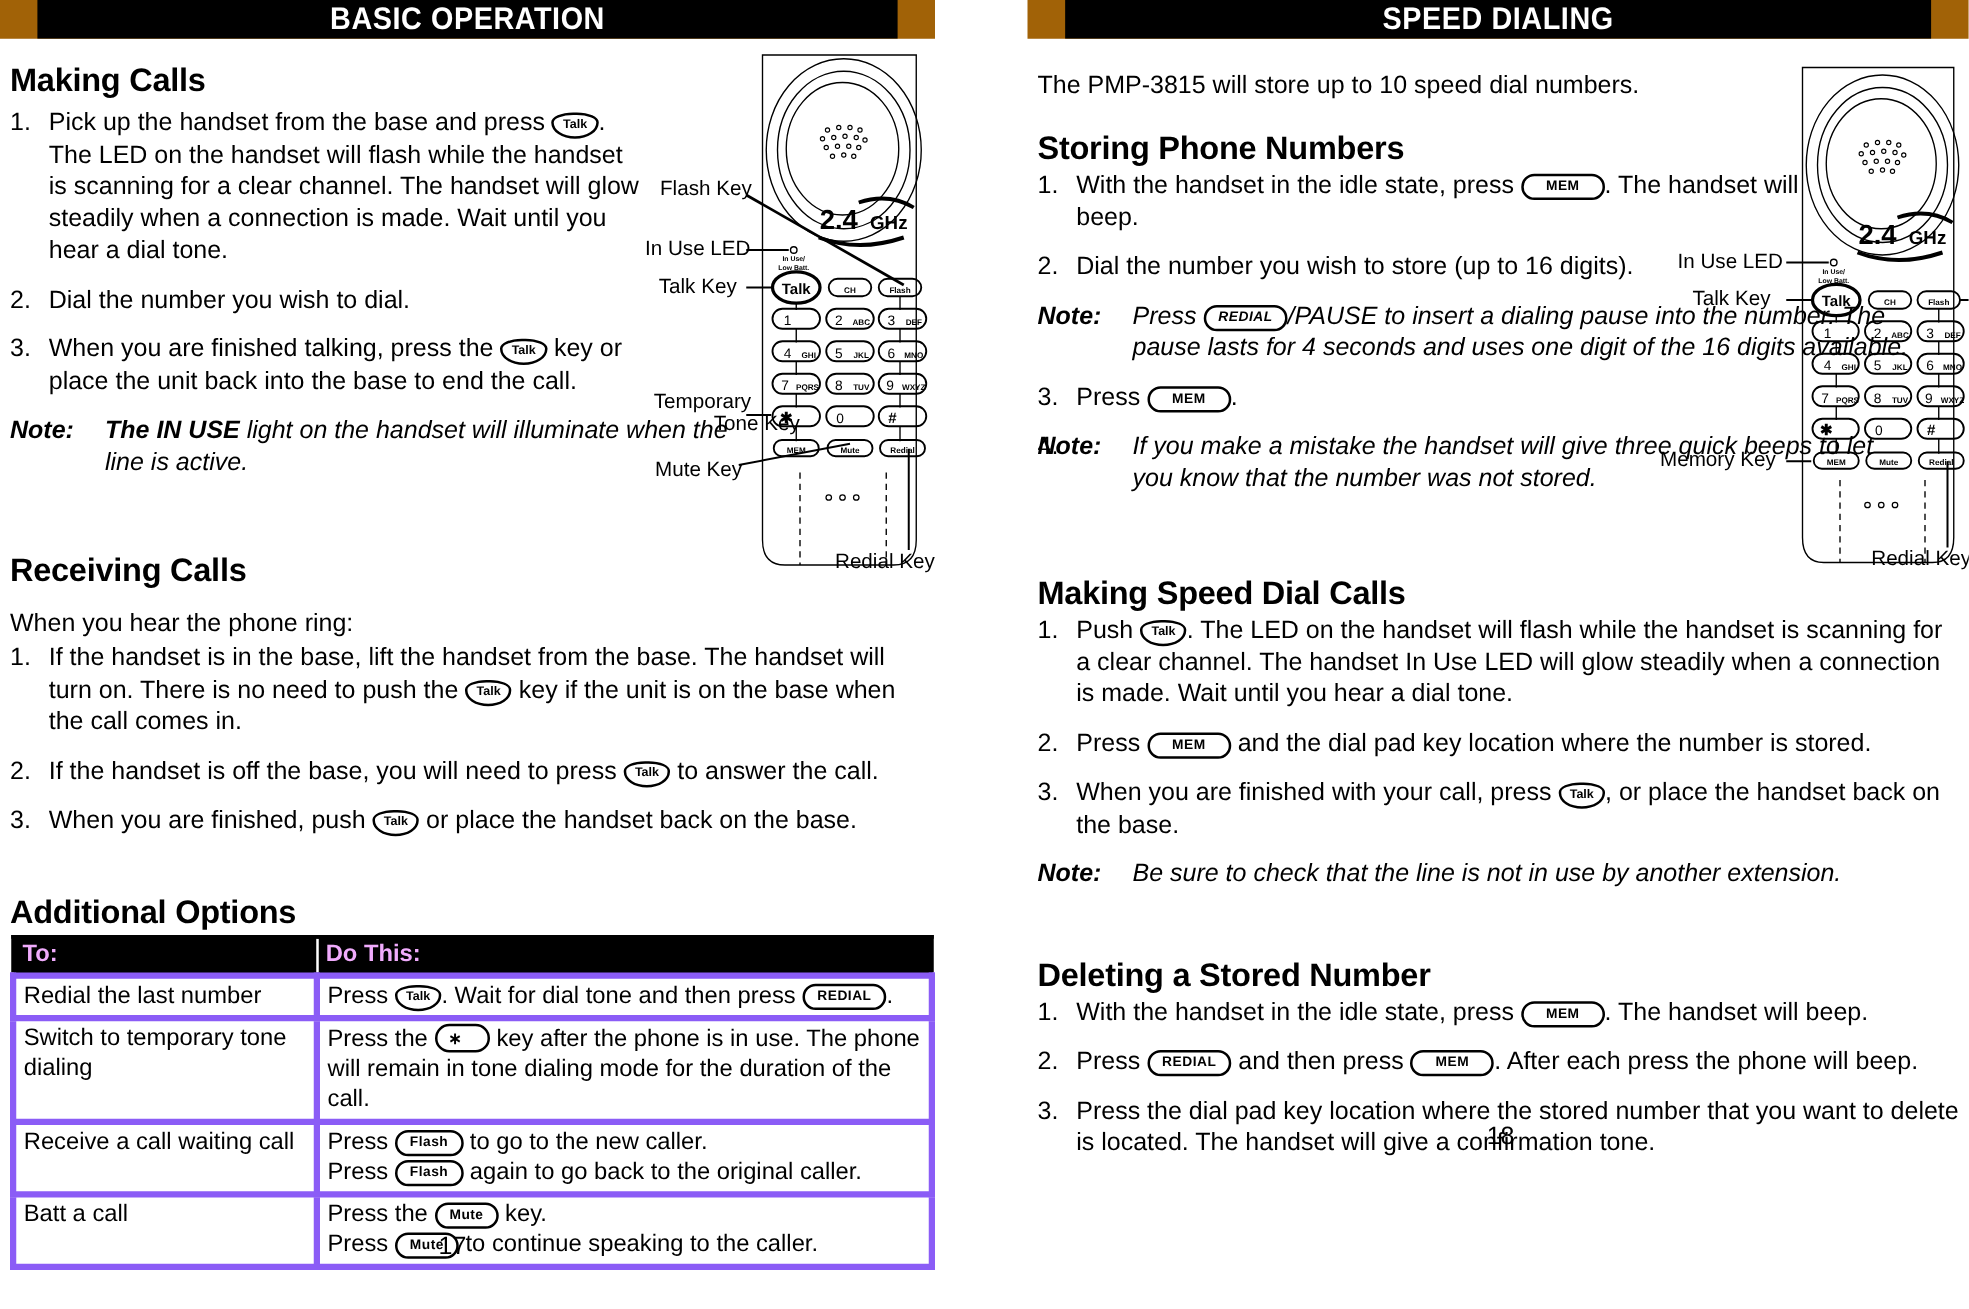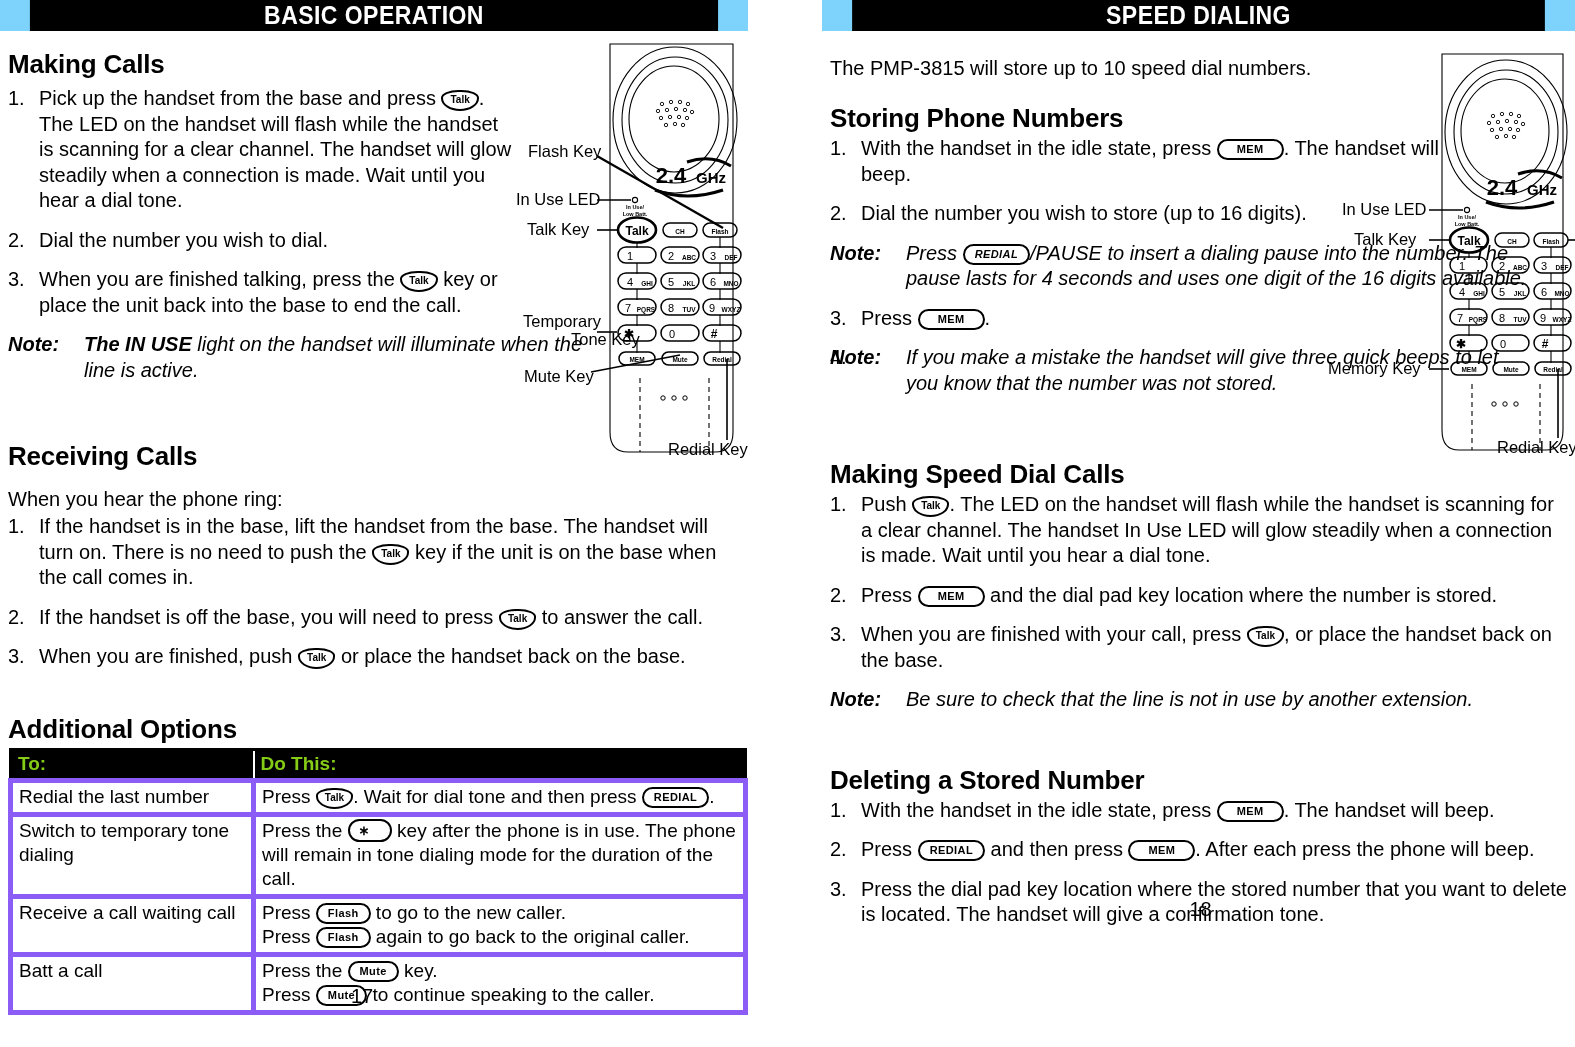--- a/index.html
+++ b/index.html
@@ -19,21 +19,21 @@
     background:#000;color:#fff;
     text-align:center;
     font-weight:bold;
     font-size:25px;
     letter-spacing:0.5px;
     height:31px;line-height:31px;
     font-stretch:condensed;
     transform:scaleX(0.92);
     transform-origin:center top;
   }
-  .banner-wrap{background:#7dd3fc;height:31px;overflow:hidden;}
+  .banner-wrap{background:#a16207;height:31px;overflow:hidden;}
 
   .content{padding:0 8px;position:relative;}
 
   h2.sec{
     font-size:26px;font-weight:bold;margin:0 0 6px 0;padding:0;
     letter-spacing:-0.2px;
   }
   h3.sub{
     font-size:20px;font-weight:normal;margin:0 0 2px 0;padding:0;
   }
@@ -81,21 +81,21 @@
   .arrow{font-size:19px;letter-spacing:1px;}
 
   
   table.opts{
     border-collapse:collapse;
     width:740px;
     border:3px solid #000;
     table-layout:fixed;
   }
   table.opts th{
-    background:#000;color:#84cc16;
+    background:#000;color:#f0abfc;
     text-align:left;
     font-size:19px;font-weight:bold;
     padding:2px 6px 3px 6px;
   }
   table.opts td{
     border:5px solid #8b5cf6;
     font-size:19px;
     line-height:24px;
     padding:2px 6px 3px 6px;
     vertical-align:top;

